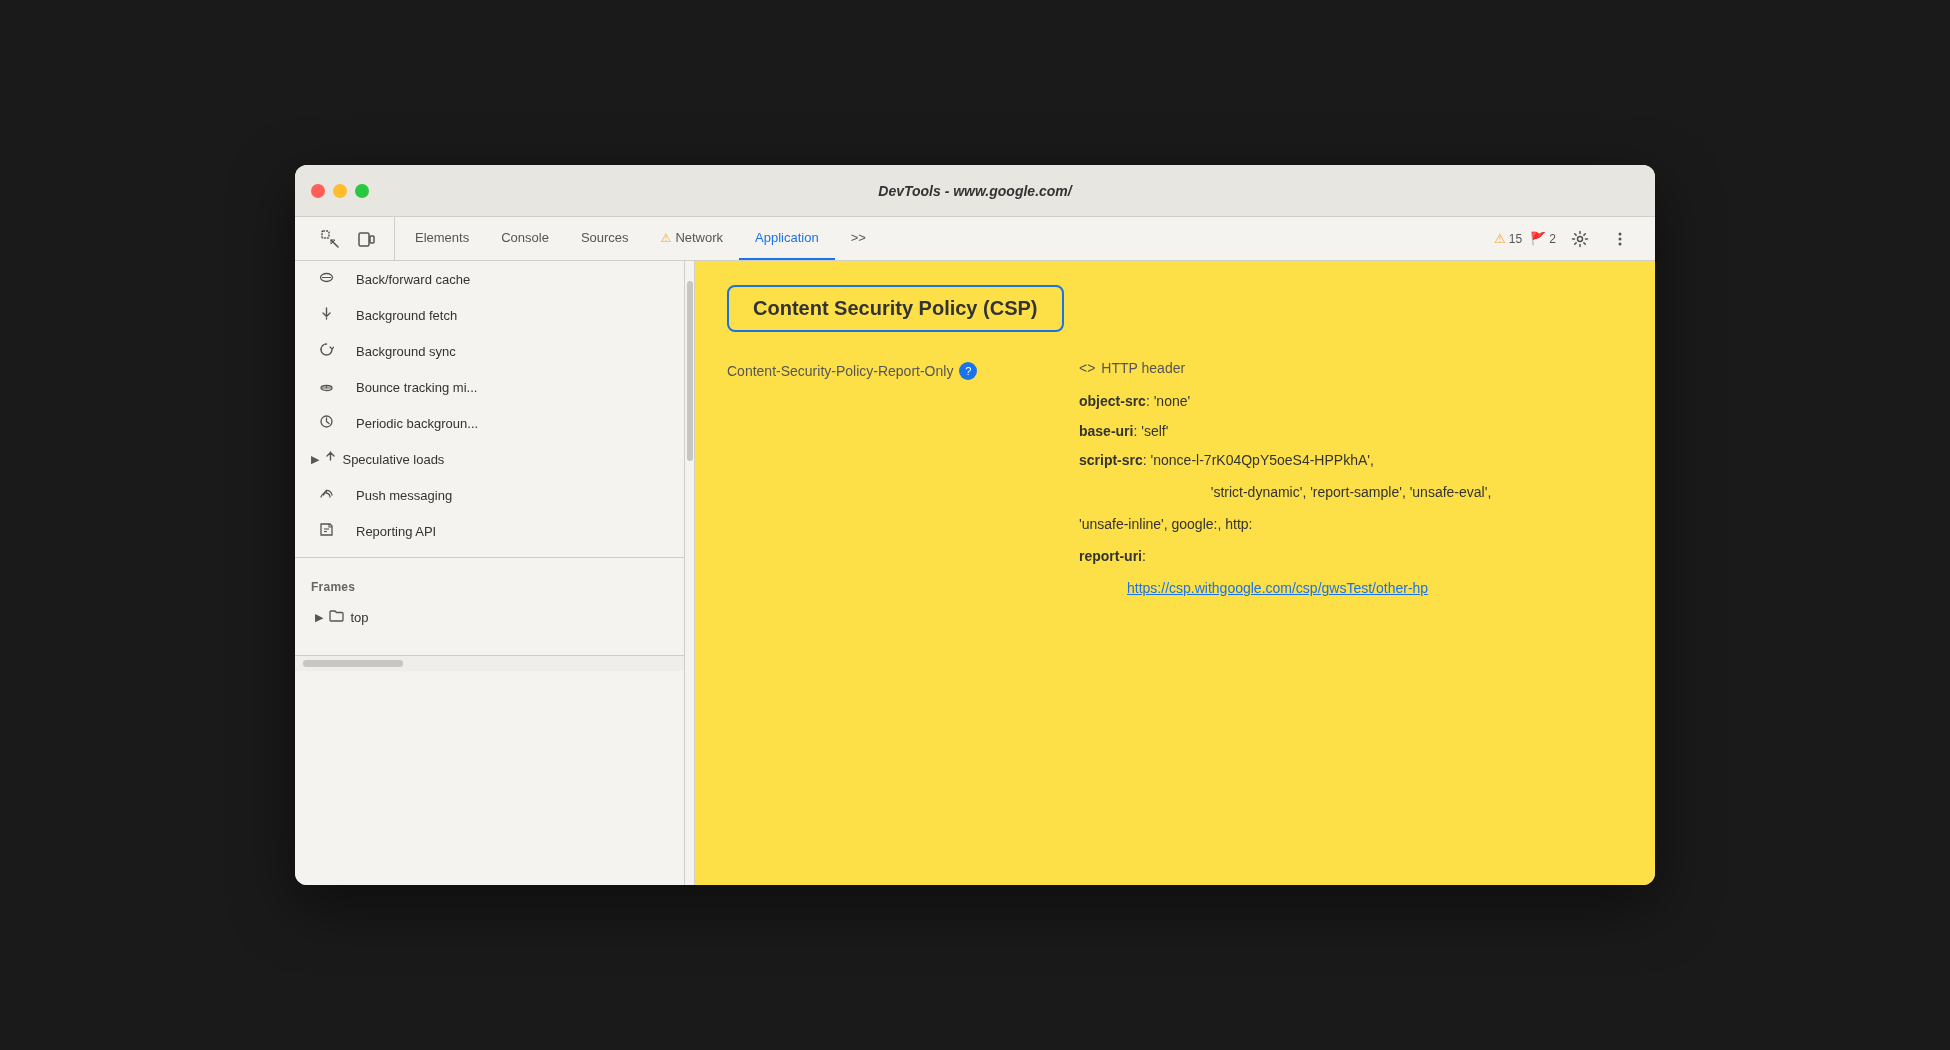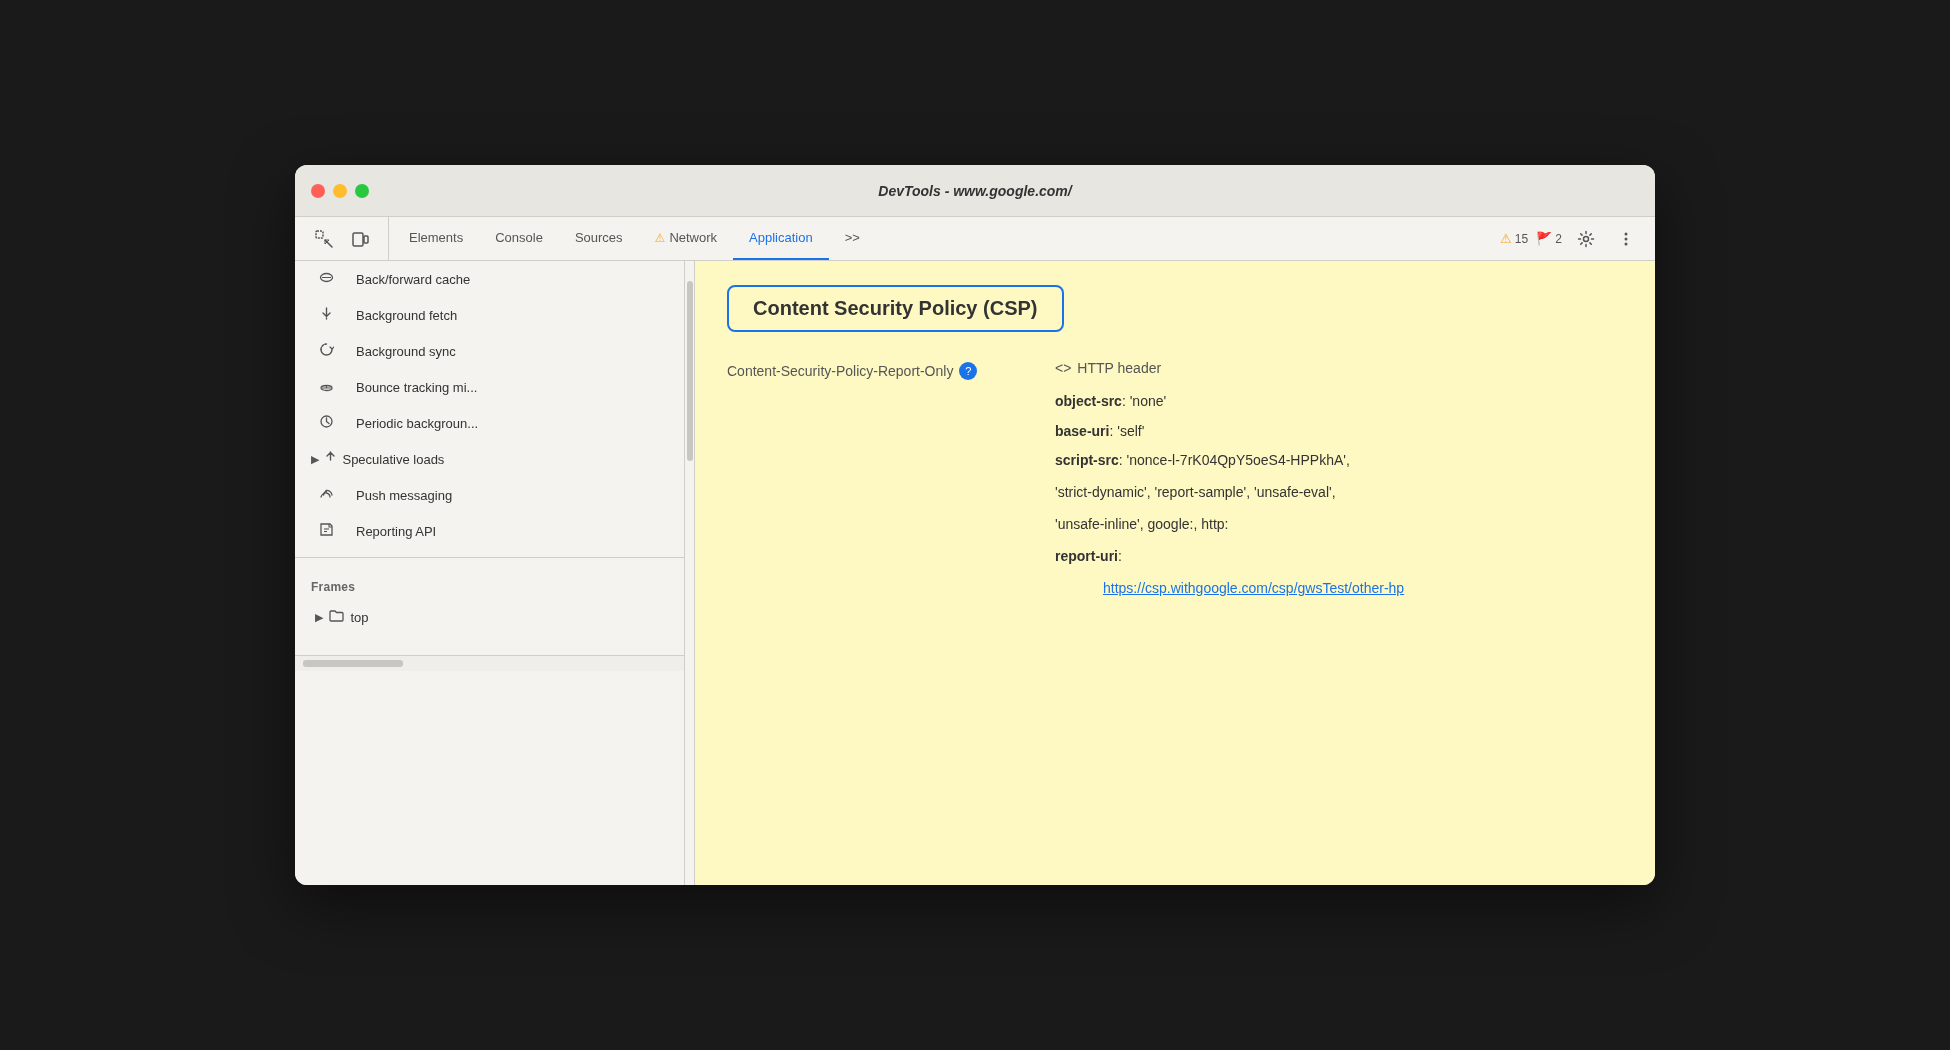--- a/index.html
+++ b/index.html
@@ -58,21 +58,21 @@
       flex-direction: column;
       flex: 1;
       overflow: hidden;
     }
     .toolbar {
       height: 44px;
       background: #f5f3ef;
       border-bottom: 1px solid #d0cec9;
       display: flex;
       align-items: stretch;
-      padding: 0 13px;
+      padding: 0 19px;
     }
     .toolbar-icons {
       display: flex;
       align-items: center;
       gap: 4px;
       padding-right: 12px;
       border-right: 1px solid #d0cec9;
       margin-right: 4px;
     }
     .toolbar-icon-btn {
@@ -191,40 +191,40 @@
       padding: 9px 16px 9px 16px;
       font-size: 13px;
       color: #333;
       cursor: pointer;
     }
     .chevron { font-size: 11px; color: #555; }
     .main-content {
       flex: 1;
       overflow-y: auto;
       overflow-x: hidden;
-      background: #fef9c3;
+      background: #fde047;
       padding: 24px 32px;
       position: relative;
     }
     .csp-title-box {
       display: inline-block;
       border: 2.5px solid #1a73e8;
       border-radius: 8px;
       padding: 10px 24px;
       margin-bottom: 28px;
     }
     .csp-title-text {
       font-size: 20px;
       font-weight: 700;
       color: #333;
     }
     .policy-row {
       display: flex;
       align-items: flex-start;
-      gap: 8px;
+      gap: 32px;
       margin-bottom: 20px;
     }
     .policy-name {
       font-size: 14px;
       color: #555;
       min-width: 320px;
       display: flex;
       align-items: center;
       gap: 6px;
       padding-top: 2px;
@@ -507,21 +507,21 @@
             <div class="csp-directive-block">
               <span class="csp-directive">
                 <strong>base-uri</strong>: 'self'
               </span>
             </div>
 
             <div class="csp-directive-block">
               <div class="csp-directive">
                 <strong>script-src</strong>: 'nonce-l-7rK04QpY5oeS4-HPPkhA',
               </div>
-              <div class="csp-directive" style="padding-left:0;">
+              <div class="csp-directive" style="padding-left:0;text-align:center;">
                 'strict-dynamic', 'report-sample', 'unsafe-eval',
               </div>
               <div class="csp-directive" style="padding-left:0;">
                 'unsafe-inline', google:, http:
               </div>
             </div>
 
             <div class="csp-directive-block">
               <div class="csp-directive">
                 <strong>report-uri</strong>:

